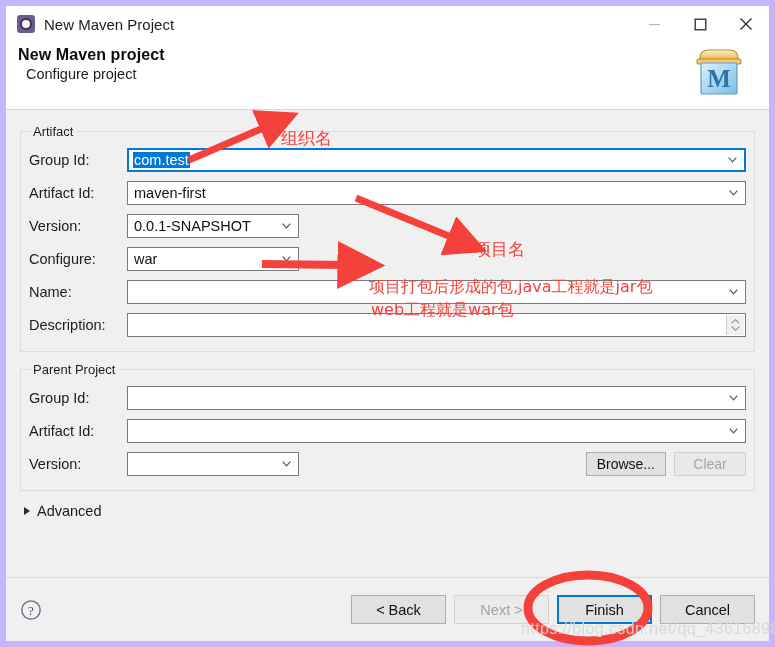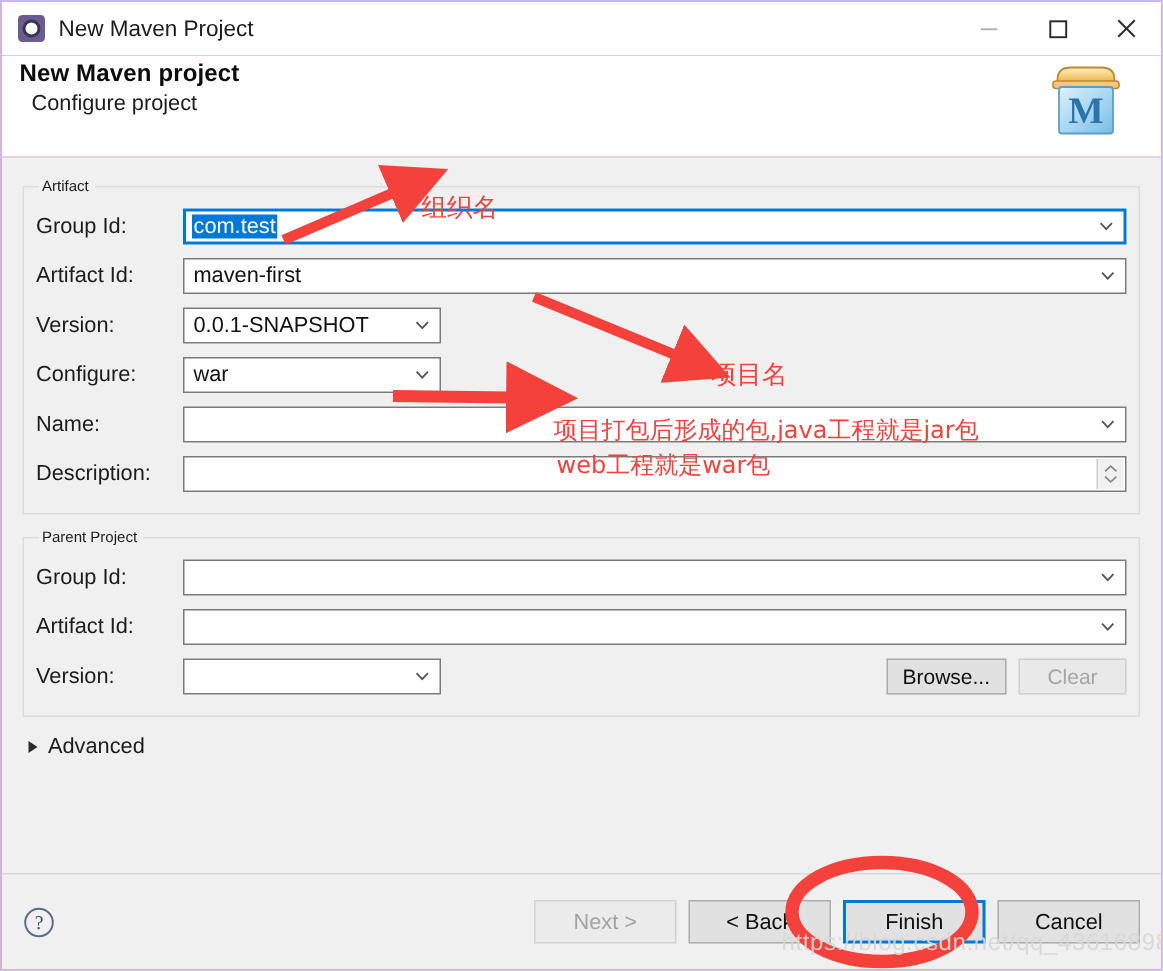--- a/index.html
+++ b/index.html
@@ -11,22 +11,22 @@
     font-family: "Liberation Sans", "DejaVu Sans", sans-serif;
     -webkit-font-smoothing: antialiased;
     overflow: hidden;
     position: relative;
   }
 
   #dialog {
     position: absolute;
     left: 0; top: 0;
     width: 775px; height: 647px;
-    background: #be185d;
-    border: 1px solid #c4b5fd;
+    background: #0f172a;
+    border: 6px solid #c4b5fd;
     box-sizing: border-box;
     display: flex;
     flex-direction: column;
   }
 
   
   .titlebar {
     height: 36px;
     background: #ffffff;
     display: flex;
@@ -118,21 +118,21 @@
   }
 
   fieldset.group {
     border: 1px solid #dcdcdc;
     border-radius: 0;
     margin: 0 0 10px 0;
     padding: 4px 8px 10px 8px;
     background: transparent;
   }
   fieldset.group > legend {
-    font-size: 10px;
+    font-size: 13px;
     color: #1c1c1c;
     padding: 0 4px 0 2px;
     margin-left: 2px;
   }
 
   .row {
     display: flex;
     align-items: center;
     height: 33px;
   }
@@ -501,22 +501,22 @@
 
   <div class="footer">
     <span class="help-icon">
       <svg width="22" height="22" viewBox="0 0 22 22">
         <circle cx="11" cy="11" r="9.2" fill="none" stroke="#5b6b85" stroke-width="1.3"></circle>
         <text x="11" y="15.6" font-family="Liberation Serif, serif" font-size="13" fill="#3f4d63" text-anchor="middle">?</text>
       </svg>
     </span>
     <span class="footer-spacer"></span>
     <div class="footer-btns">
+      <div class="fbtn">&lt; Back</div>
       <div class="fbtn disabled">Next &gt;</div>
-      <div class="fbtn">&lt; Back</div>
       <div class="fbtn default">Finish</div>
       <div class="fbtn">Cancel</div>
     </div>
   </div>
 </div>
 
 <div class="anno-layer">
   <svg width="775" height="647" viewBox="0 0 775 647">
     <defs>
       <marker id="ah" markerWidth="6" markerHeight="6" refX="1.2" refY="3" orient="auto">

